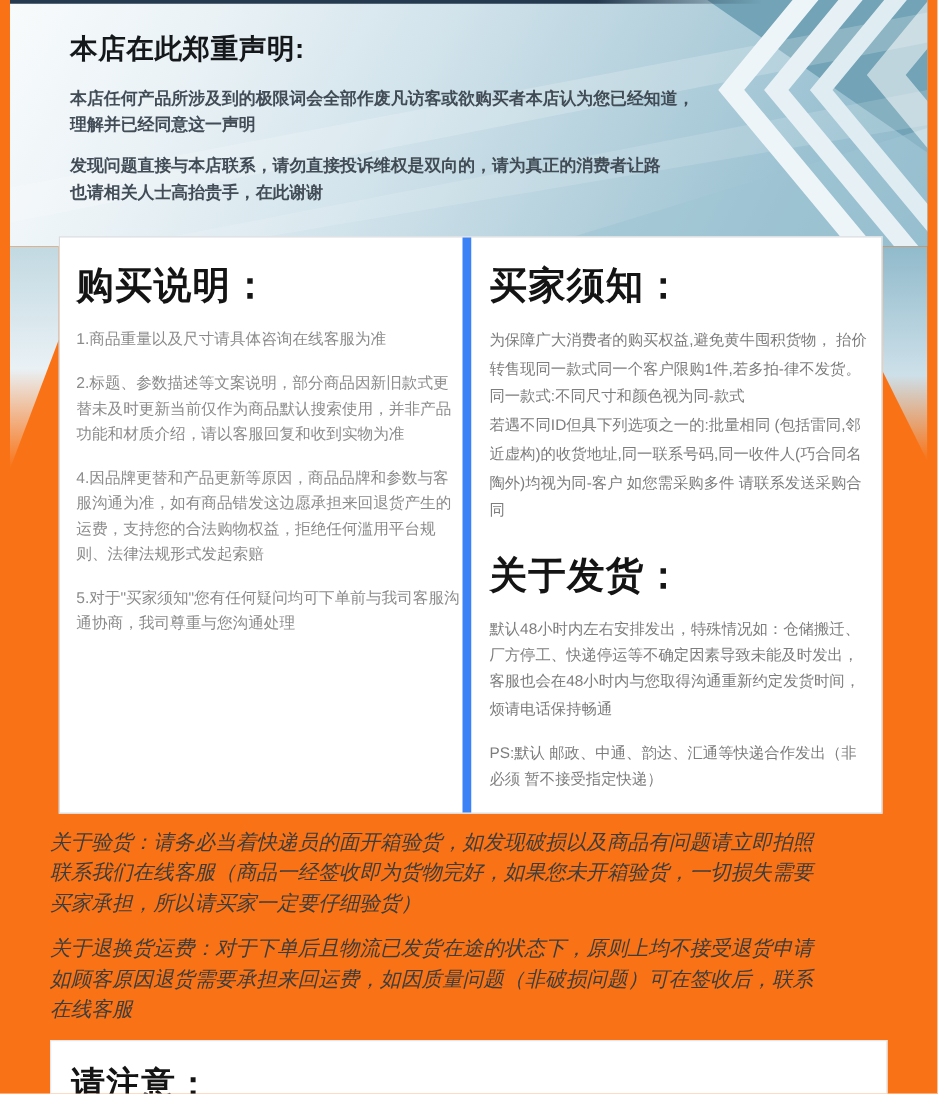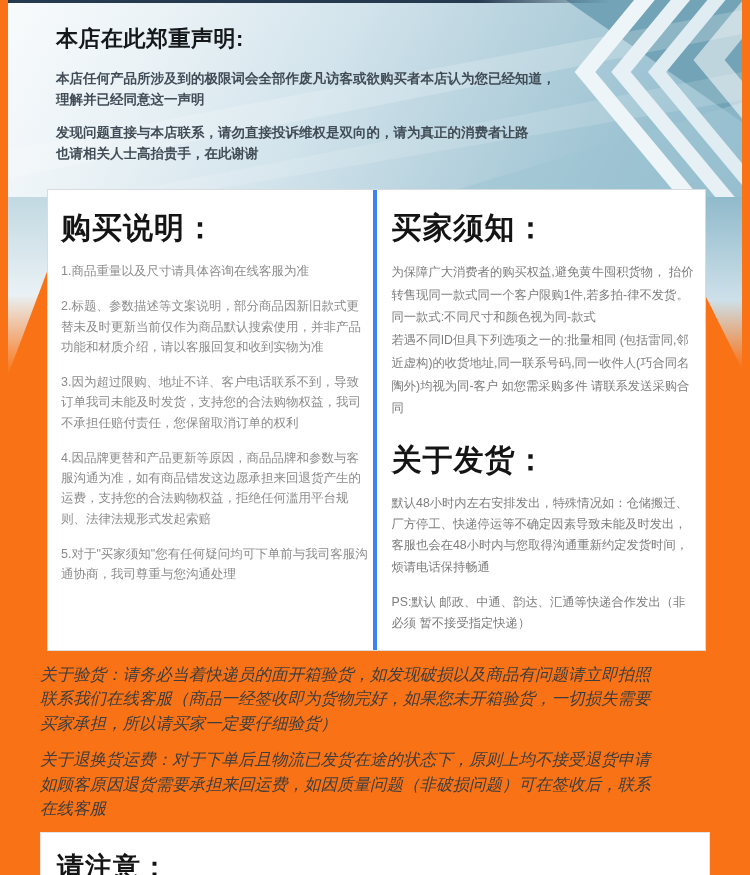--- a/index.html
+++ b/index.html
@@ -24,21 +24,21 @@
   
   .deco-left  { position:absolute; left:8px;  top:197px; width:39px; height:178px; z-index:0;
     background:linear-gradient(to bottom,#c2d9e2,#e9f1f5 55%,rgba(255,255,255,0)); clip-path:polygon(0 0,100% 0,100% 42%,0 100%); }
   .deco-right { position:absolute; right:8px; top:197px; width:36px; height:172px; z-index:0;
     background:linear-gradient(to bottom,#90bacb,#cde0e9 60%,rgba(255,255,255,0)); clip-path:polygon(0 0,100% 0,100% 100%,0 58%); }
   
   .pbox {
     position:relative; z-index:2; margin:-8px 44px 0 47px;
     background:#fff; border:1px solid #d8dcde; display:flex;
   }
-  .pbox-left  { width:50%; padding:14px 4px 16px 13px; border-right:4px solid #3b82f6; }
+  .pbox-left  { width:50%; padding:14px 4px 16px 13px; border-right:7px solid #3b82f6; }
   .pbox-right { width:50%; padding:14px 8px 16px 15px; }
   .box-heading { font-size:30px; font-weight:bold; color:#141414; letter-spacing:1px; margin:4px 0 12px; }
   .heading-2 { margin-top:20px; }
   .p-item { font-size:12.5px; color:#8b8b8b; line-height:1.62; margin-bottom:15px; width:308px; }
   .limit-text { font-size:12.3px; color:#7d7d7d; line-height:1.85; white-space:pre-line; }
   .ship-text  { font-size:12.3px; color:#7d7d7d; line-height:1.72; }
   .ship-ps    { font-size:12.3px; color:#7d7d7d; line-height:1.72; margin-top:14px; }
   
   .notes { position:relative; z-index:2; margin:11px 40px 0;font-style:italic; }
   .note-para { font-size:16.5px; color:#3d3d3d; line-height:1.48; margin-bottom:12px; white-space:pre-line; }
@@ -75,21 +75,20 @@
   </div>
 
   <div class="deco-left"></div>
   <div class="deco-right"></div>
 
   <div class="pbox">
     <div class="pbox-left">
       <div class="box-heading">购买说明：</div>
       <div class="p-item">1.商品重量以及尺寸请具体咨询在线客服为准</div>
       <div class="p-item">2.标题、参数描述等文案说明，部分商品因新旧款式更替未及时更新当前仅作为商品默认搜索使用，并非产品功能和材质介绍，请以客服回复和收到实物为准</div>
-      <div class="p-item">3.因为超过限购、地址不详、客户电话联系不到，导致订单我司未能及时发货，支持您的合法购物权益，我司不承担任赔付责任，您保留取消订单的权利</div>
       <div class="p-item">4.因品牌更替和产品更新等原因，商品品牌和参数与客服沟通为准，如有商品错发这边愿承担来回退货产生的运费，支持您的合法购物权益，拒绝任何滥用平台规则、法律法规形式发起索赔</div>
       <div class="p-item">5.对于"买家须知"您有任何疑问均可下单前与我司客服沟通协商，我司尊重与您沟通处理</div>
     </div>
     <div class="pbox-right">
       <div class="box-heading">买家须知：</div>
       <div class="limit-text">为保障广大消费者的购买权益,避免黄牛囤积货物， 抬价
 转售现同一款式同一个客户限购1件,若多拍-律不发货。
 同一款式:不同尺寸和颜色视为同-款式
 若遇不同ID但具下列选项之一的:批量相同 (包括雷同,邻近虚构)的收货地址,同一联系号码,同一收件人(巧合同名陶外)均视为同-客户 如您需采购多件 请联系发送采购合同</div>
       <div class="box-heading heading-2">关于发货：</div>

